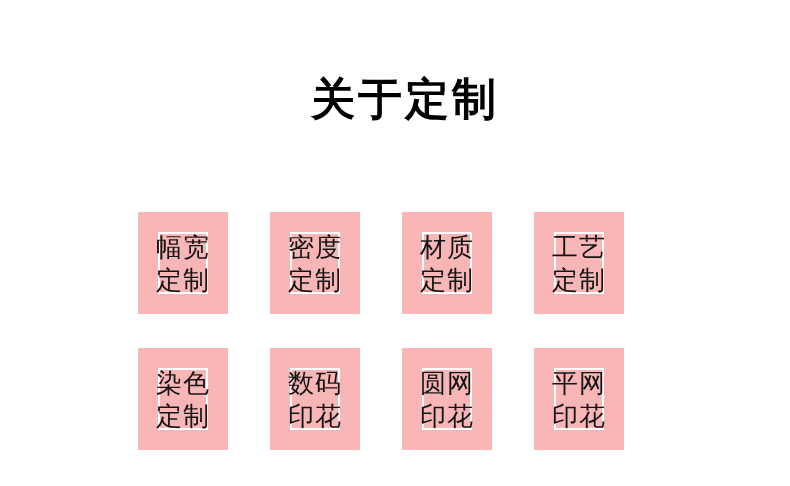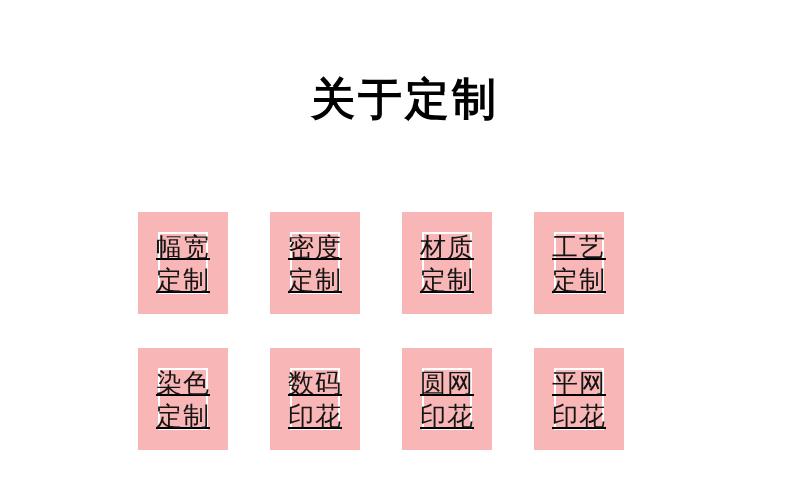--- a/index.html
+++ b/index.html
@@ -49,21 +49,20 @@
   .tile-row {
     display: flex;
     gap: 42px;
   }
   .tile {
     width: 90px;
     height: 102px;
     background: var(--tile-bg);
     padding: 20px;
     cursor: pointer;
-    text-decoration: underline;
   }
   .tile-inner {
     width: 100%;
     height: 100%;
     border: 2px solid var(--tile-border);
     display: flex;
     flex-direction: column;
     align-items: center;
     justify-content: center;
     gap: 7px;

